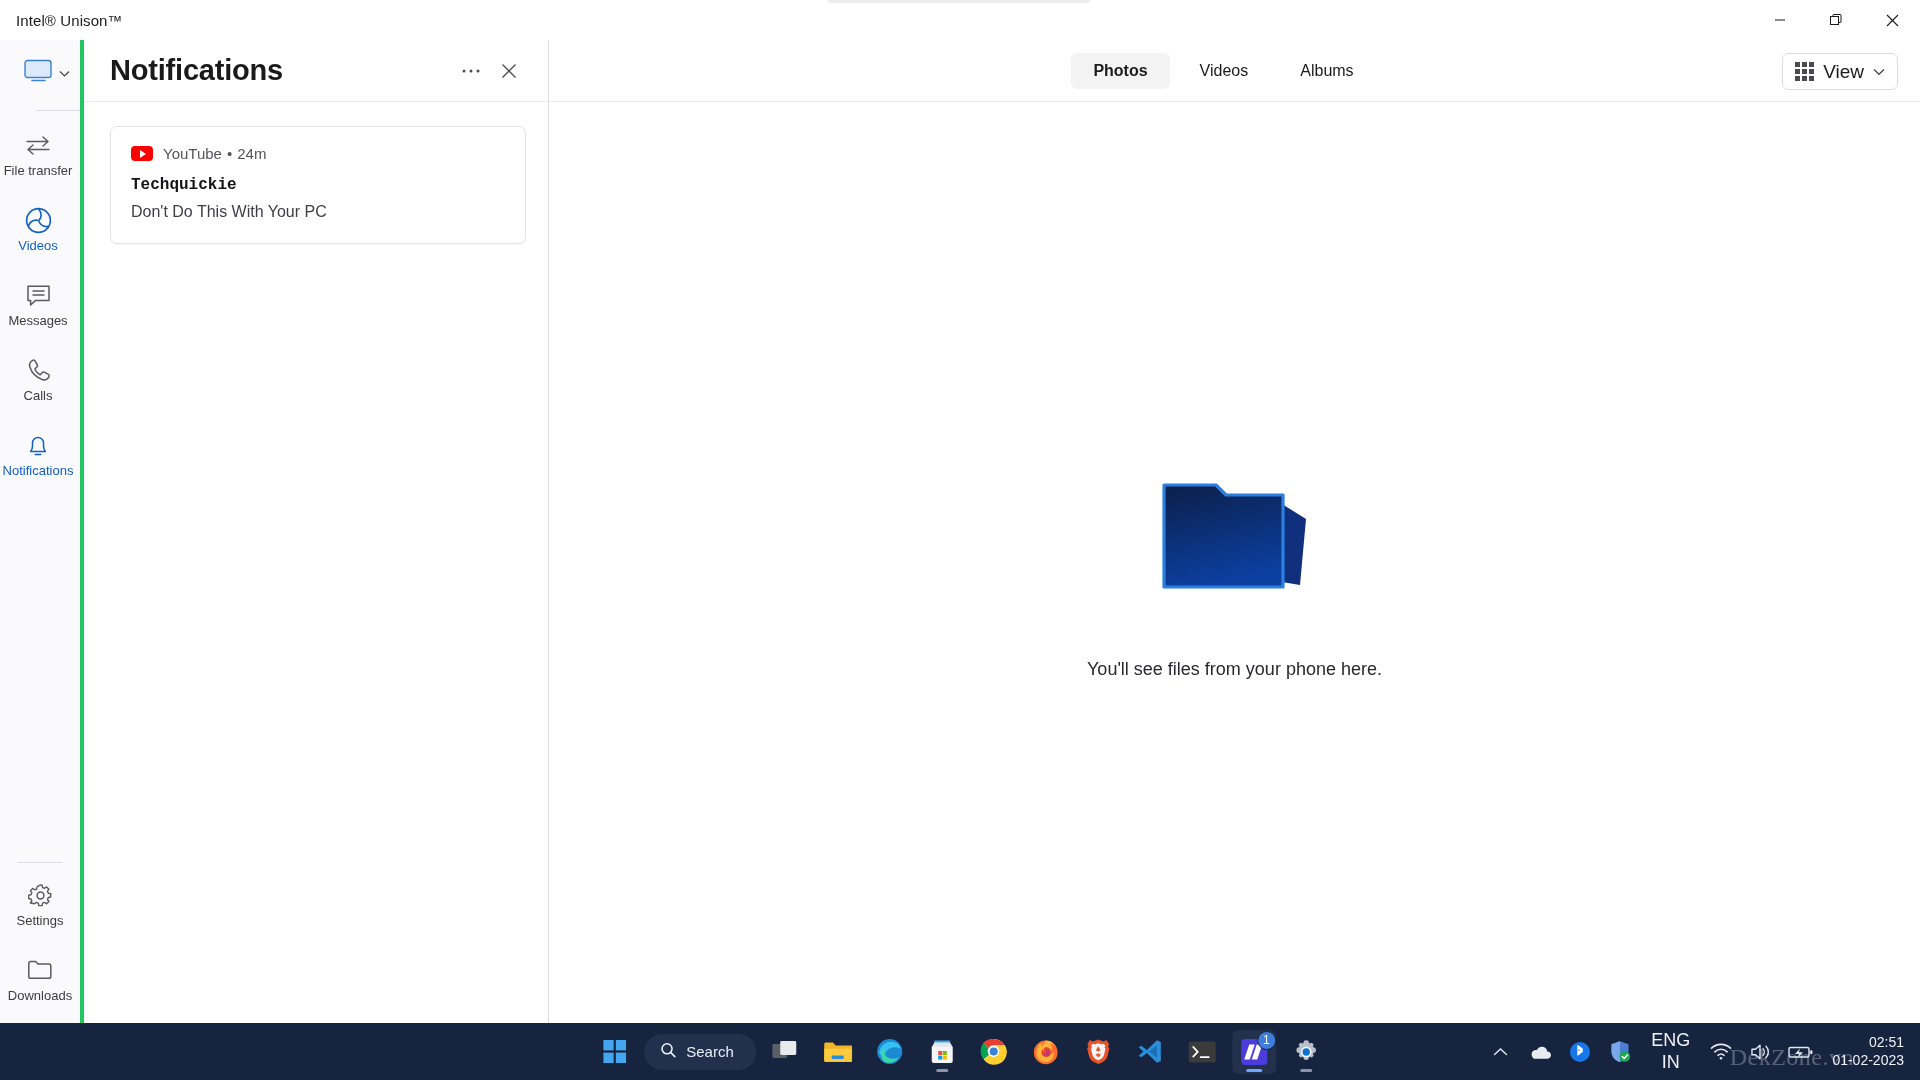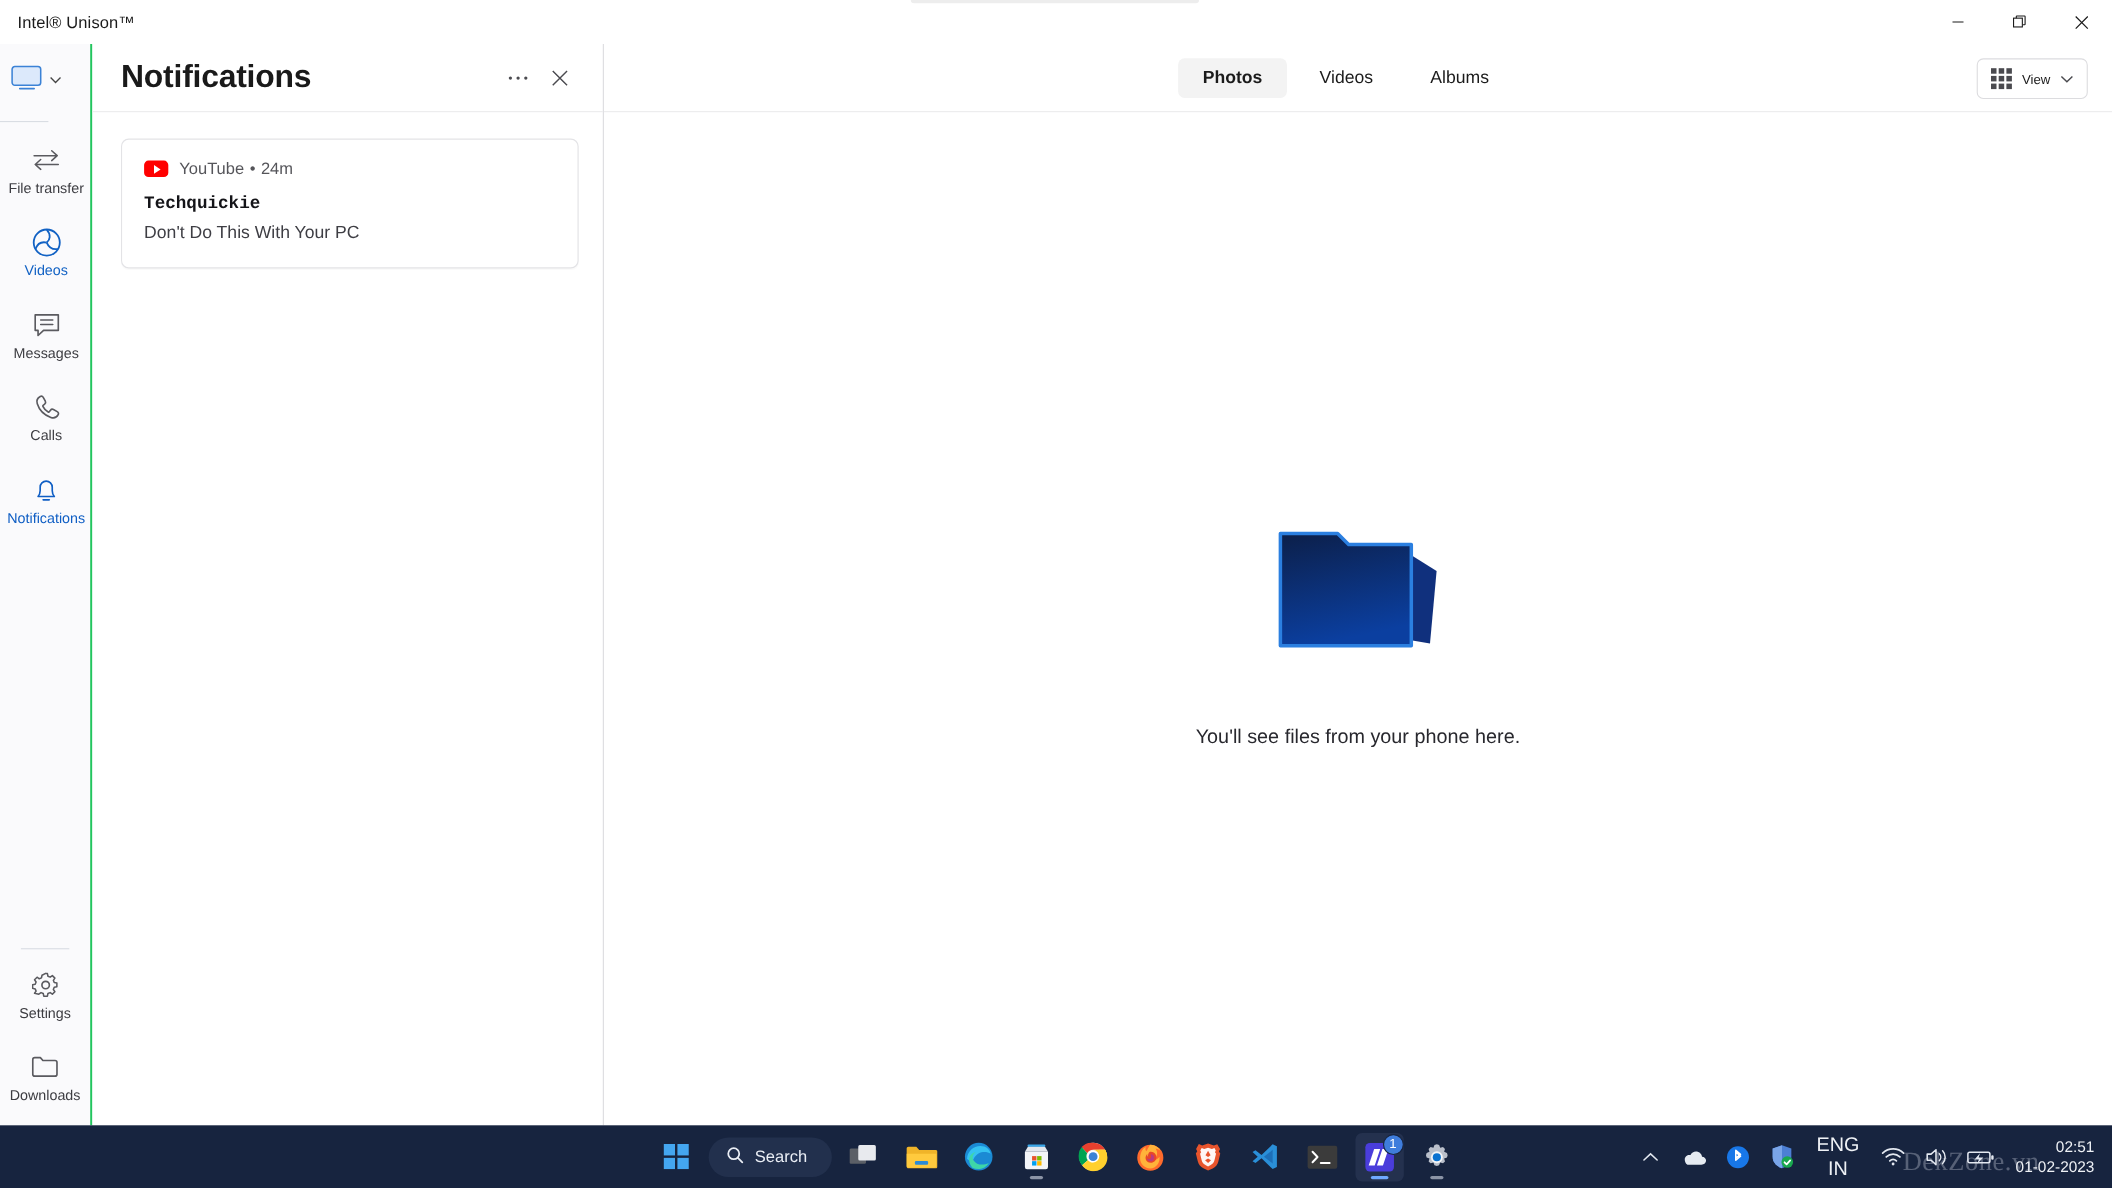--- a/index.html
+++ b/index.html
@@ -42,23 +42,23 @@
   }
   .win-btn svg { display: block; }
 
   
   #app-body { flex: 1; display: flex; min-height: 0; }
 
   
   #rail {
     width: 84px; flex: 0 0 84px;
     background: #fafafc;
-    border-right: 2px solid #22c55e;
+    border-right: 4px solid #22c55e;
     display: flex; flex-direction: column;
-    align-items: flex-start;
+    align-items: flex-end;
     padding-top: 10px;
   }
   #device-selector {
     width: 66px; height: 46px;
     display: flex; align-items: center; justify-content: center;
     gap: 5px; margin-bottom: 8px;
   }
   .rail-divider {
     width: 44px; height: 1px; background: #d9dde3; margin: 6px 0 12px 0;
   }
@@ -140,21 +140,21 @@
     font-size: 16px; color: #1b1b1b;
     padding: 9px 22px; border-radius: 6px; background: transparent;
   }
   .tab.selected { background: #f3f3f3; font-weight: 600; }
   #view-btn {
     position: absolute; right: 22px; top: 13px;
     height: 37px; padding: 0 12px;
     border: 1px solid #dcdcdf; border-radius: 6px; background: #fff;
     display: flex; align-items: center; gap: 9px;
   }
-  #view-btn .vlabel { font-size: 12px; color: #1b1b1b; }
+  #view-btn .vlabel { font-size: 19px; color: #1b1b1b; }
   .grid-ico { display: grid; grid-template-columns: repeat(3, 5px);
     grid-template-rows: repeat(3, 5px); gap: 2px; }
   .grid-ico i { background: #4a4a4f; display: block; }
 
   #empty-state {
     flex: 1; display: flex; flex-direction: column;
     align-items: center; justify-content: flex-start;
     padding-top: 375px;
   }
   #folder-art { width: 150px; height: 116px; margin-bottom: 66px; }

